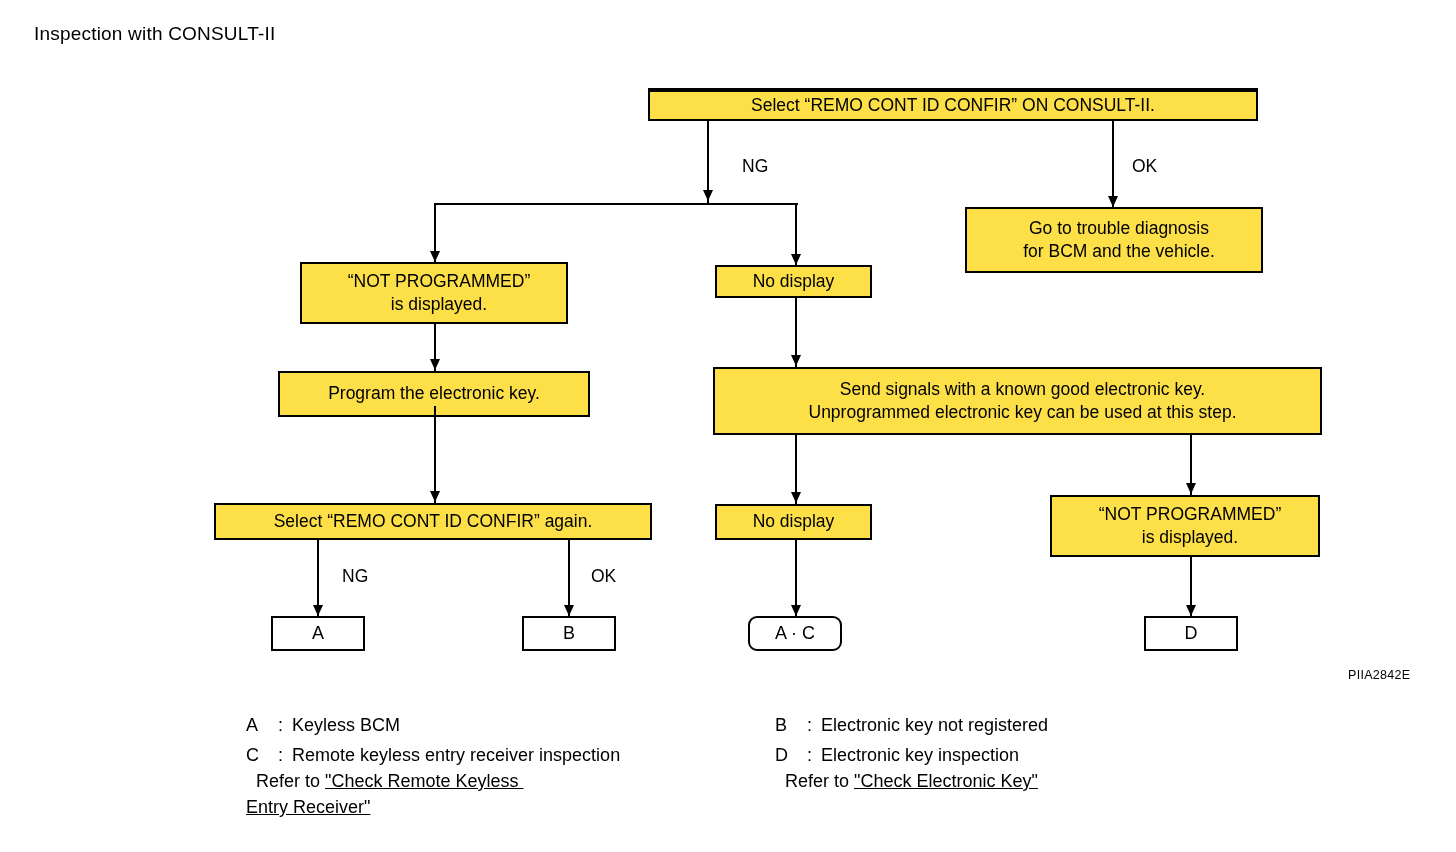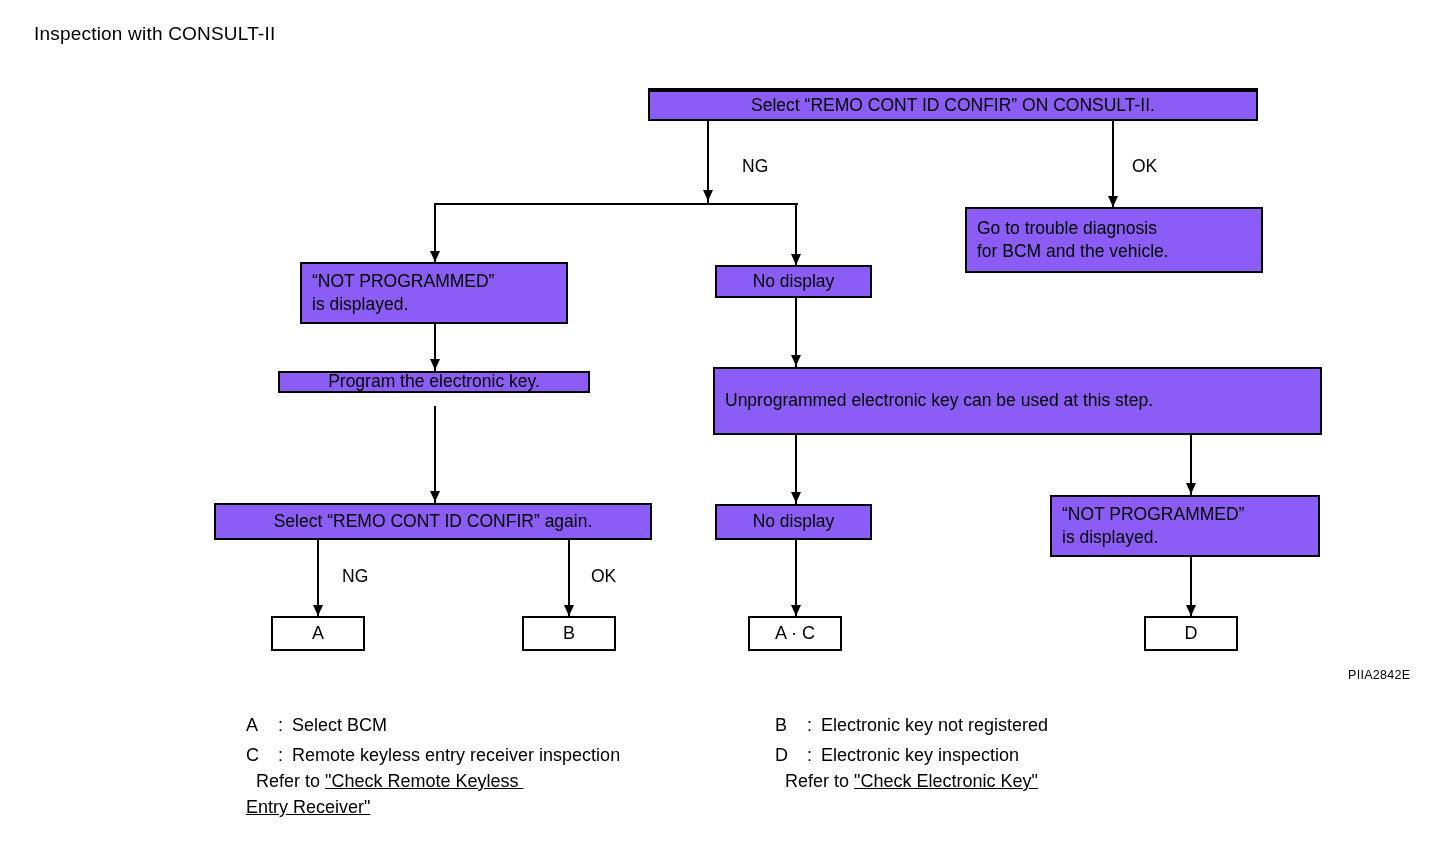--- a/index.html
+++ b/index.html
@@ -29,33 +29,33 @@
     font-weight: normal;
     letter-spacing: 0.2px;
     white-space: nowrap;
   }
 
   
   .node {
     position: absolute;
     box-sizing: border-box;
     border: 2px solid #000000;
-    background: #8b5cf6;
+    background: #fde047;
     font-size: 17.5px;
     line-height: 1.33;
     display: flex;
     flex-direction: column;
     justify-content: center;
   }
   .node .line {
     display: block;
     white-space: pre;
   }
   .node.center { align-items: center; text-align: center; }
-  .node.left   { align-items: flex-start; text-align: left; }
+  .node.left   { align-items: center; text-align: left; }
   .node.left .line { padding-left: 10px; }
   .node.pad    { padding: 0 12px; }
 
   
   .terminal {
     position: absolute;
     box-sizing: border-box;
     border: 2px solid #000000;
     background: #ffffff;
     font-size: 18px;
@@ -172,25 +172,26 @@
   <div class="node center pad" style="left:715px; top:265px; width:157px; height:33px;">
     <span class="line">No display</span>
   </div>
 
   <div class="vline" style="left:434px; top:324px; height:47px;"></div>
   <div class="arrowhead" style="left:430px; top:359px;"></div>
 
   <div class="vline" style="left:795px; top:298px; height:69px;"></div>
   <div class="arrowhead" style="left:791px; top:355px;"></div>
 
-  <div class="node center pad" style="left:278px; top:371px; width:312px; height:22px;">
+  <div class="node center pad" style="left:278px; top:371px; width:312px; height:46px;">
     <span class="line">Program the electronic key.</span>
   </div>
 
   <div class="node left" style="left:713px; top:367px; width:609px; height:68px;">
+    <span class="line">Send signals with a known good electronic key.</span>
     <span class="line">Unprogrammed electronic key can be used at this step.</span>
   </div>
 
   <div class="vline" style="left:434px; top:406px; height:97px;"></div>
   <div class="arrowhead" style="left:430px; top:491px;"></div>
 
   <div class="vline" style="left:795px; top:435px; height:69px;"></div>
   <div class="arrowhead" style="left:791px; top:492px;"></div>
 
   <div class="vline" style="left:1190px; top:435px; height:60px;"></div>
@@ -222,33 +223,33 @@
 
   <div class="vline" style="left:1190px; top:557px; height:61px;"></div>
   <div class="arrowhead" style="left:1186px; top:605px;"></div>
 
   <div class="terminal" style="left:271px; top:616px; width:94px; height:35px;">
     <span>A</span>
   </div>
   <div class="terminal" style="left:522px; top:616px; width:94px; height:35px;">
     <span>B</span>
   </div>
-  <div class="terminal" style="left:748px; top:616px; width:94px; height:35px;">
+  <div class="terminal" style="left:748px; top:616px; width:94px; height:35px;border-radius:9px;">
     <span>A · C</span>
   </div>
   <div class="terminal" style="left:1144px; top:616px; width:94px; height:35px;">
     <span>D</span>
   </div>
 
   <div id="figure-code" style="left:1348px; top:668px;">PIIA2842E</div>
 
   <div class="legend-col" style="left:246px; top:716px;">
 
     <div class="legend-row">
-      <span class="legend-key">A</span><span class="legend-sep">:</span><span>Select BCM</span>
+      <span class="legend-key">A</span><span class="legend-sep">:</span><span>Keyless BCM</span>
     </div>
 
     <div class="legend-row">
       <span class="legend-key">C</span><span class="legend-sep">:</span><span>Remote keyless entry receiver inspection</span>
       <span class="legend-sub"><span>  Refer to </span><span class="u">"Check Remote Keyless </span></span>
       <span class="legend-sub2"><span class="u">Entry Receiver"</span></span>
     </div>
 
   </div>
 

